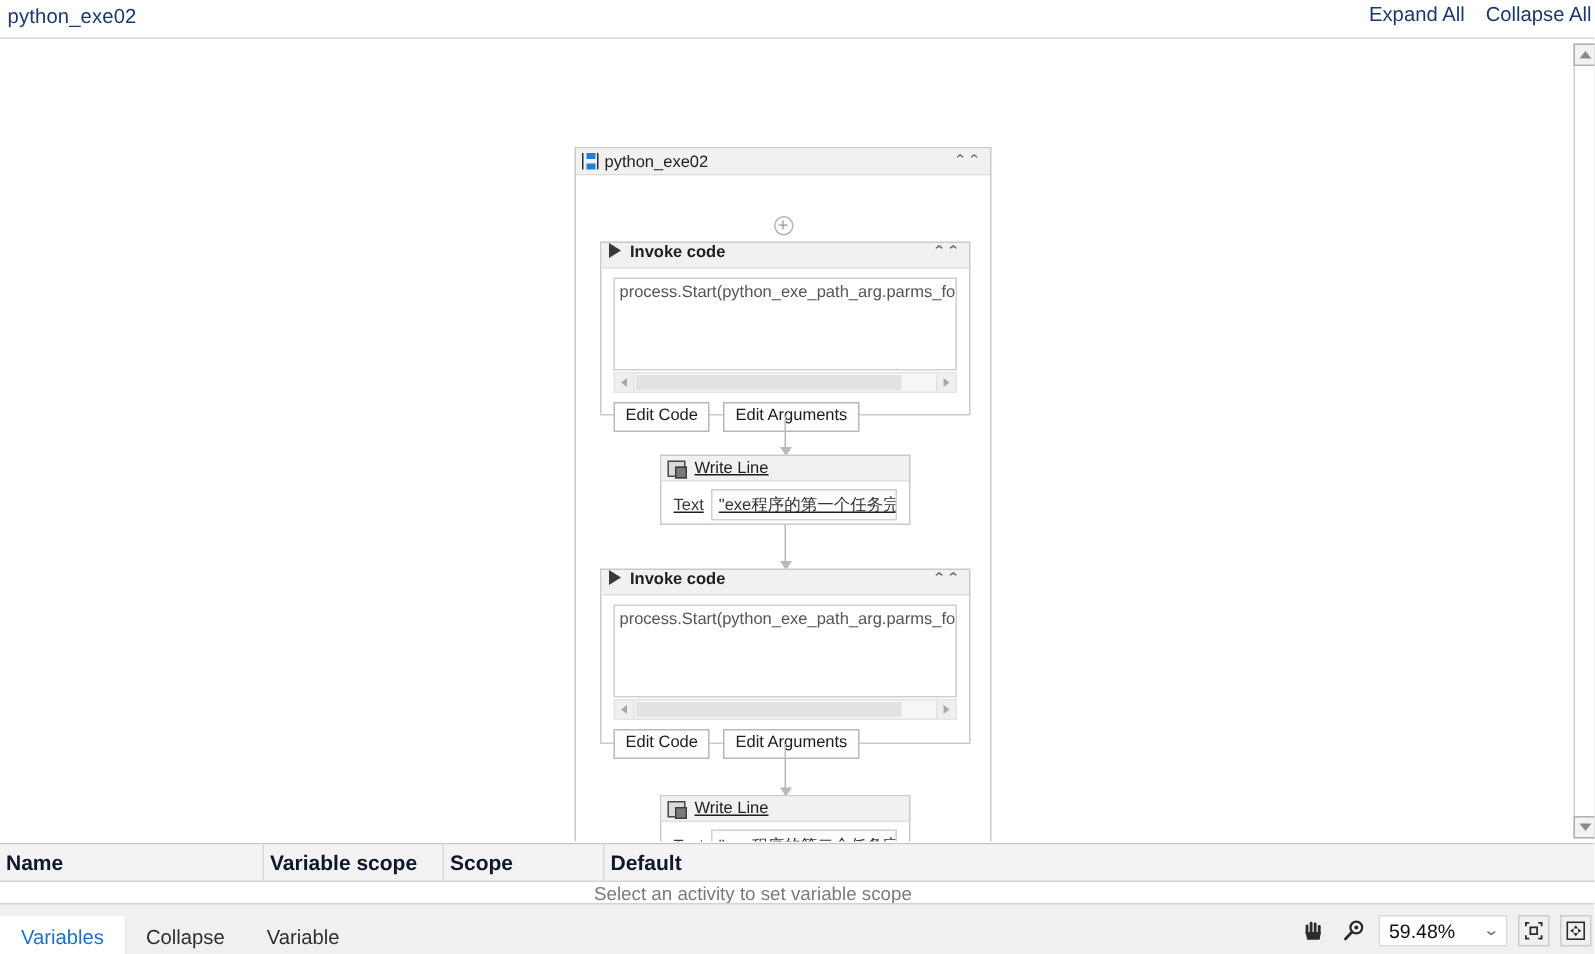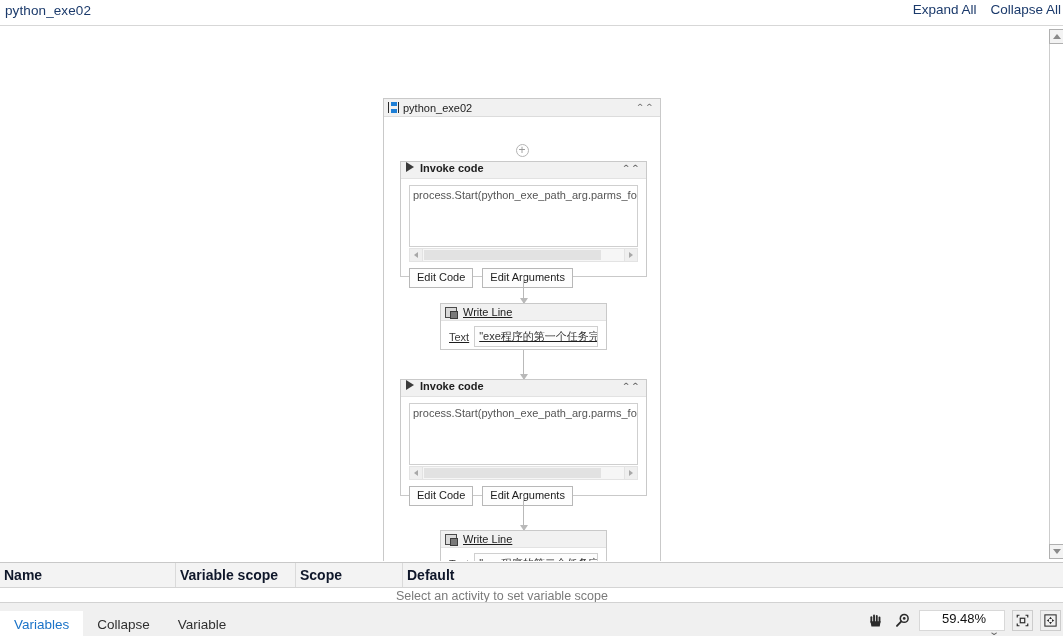--- a/index.html
+++ b/index.html
@@ -209,21 +209,21 @@
   }
   .btab.active { color: #1a73c8; background: #ffffff; }
 
   .zoomtools {
     position: absolute; right: 2px; top: 0; height: 34px;
     display: flex; align-items: center; gap: 7px;
   }
   .tool-ico { width: 20px; height: 20px; cursor: pointer; display: flex; align-items: center; justify-content: center; }
   .zoom-combo {
     display: flex; align-items: center; background: #ffffff;
-    border: 1px solid #d8d8d8; height: 21px; padding: 0 2px 0 6px; min-width: 86px; flex-direction: column;
+    border: 1px solid #d8d8d8; height: 21px; padding: 0 2px 0 6px; min-width: 86px;
   }
   .zoom-val { font-size: 13px; color: #111; }
   .zoom-caret { margin-left: auto; color: #666; font-size: 10px; padding: 0 4px; cursor: pointer; transform: scaleX(1.4); }
   .boxico { width: 21px; height: 21px; border: 1px solid #cccccc; background: #f0f0f0; display: flex; align-items: center; justify-content: center; cursor: pointer; }
 </style>
 </head>
 <body>
 
 <div id="app">
 

